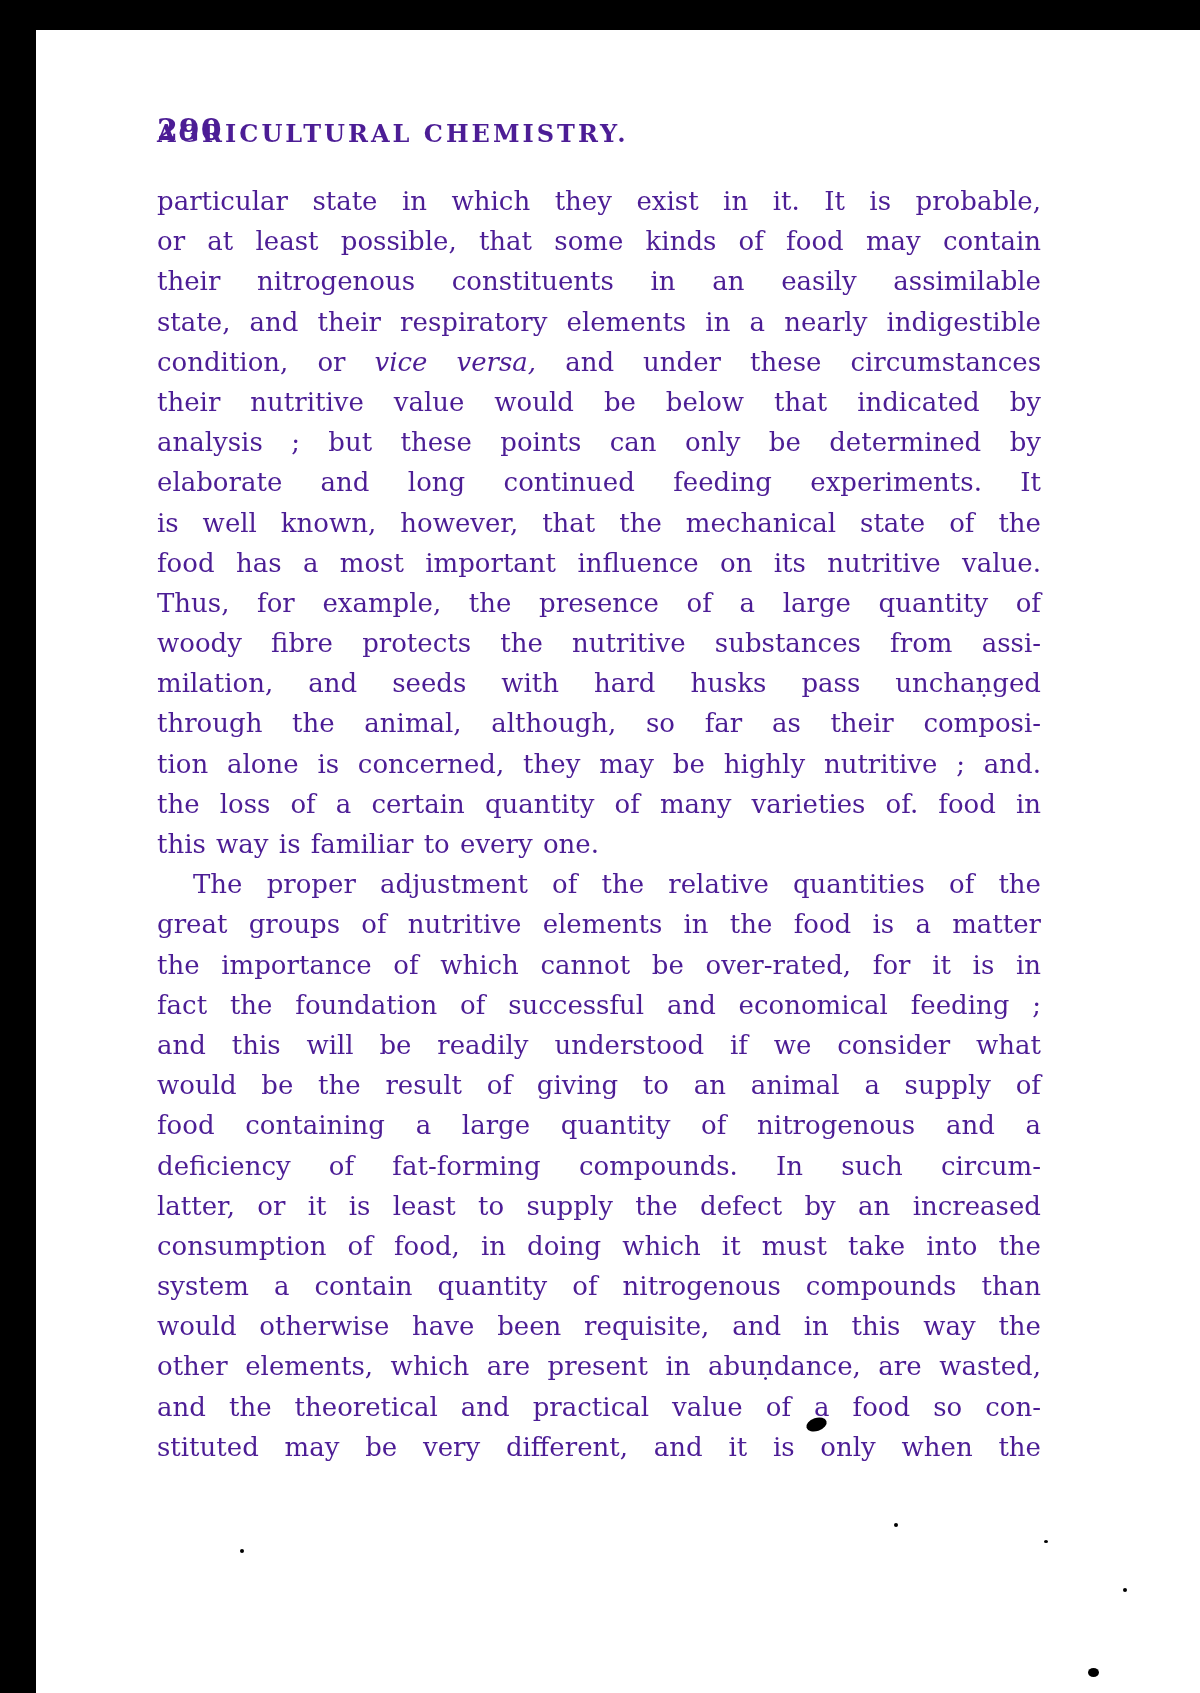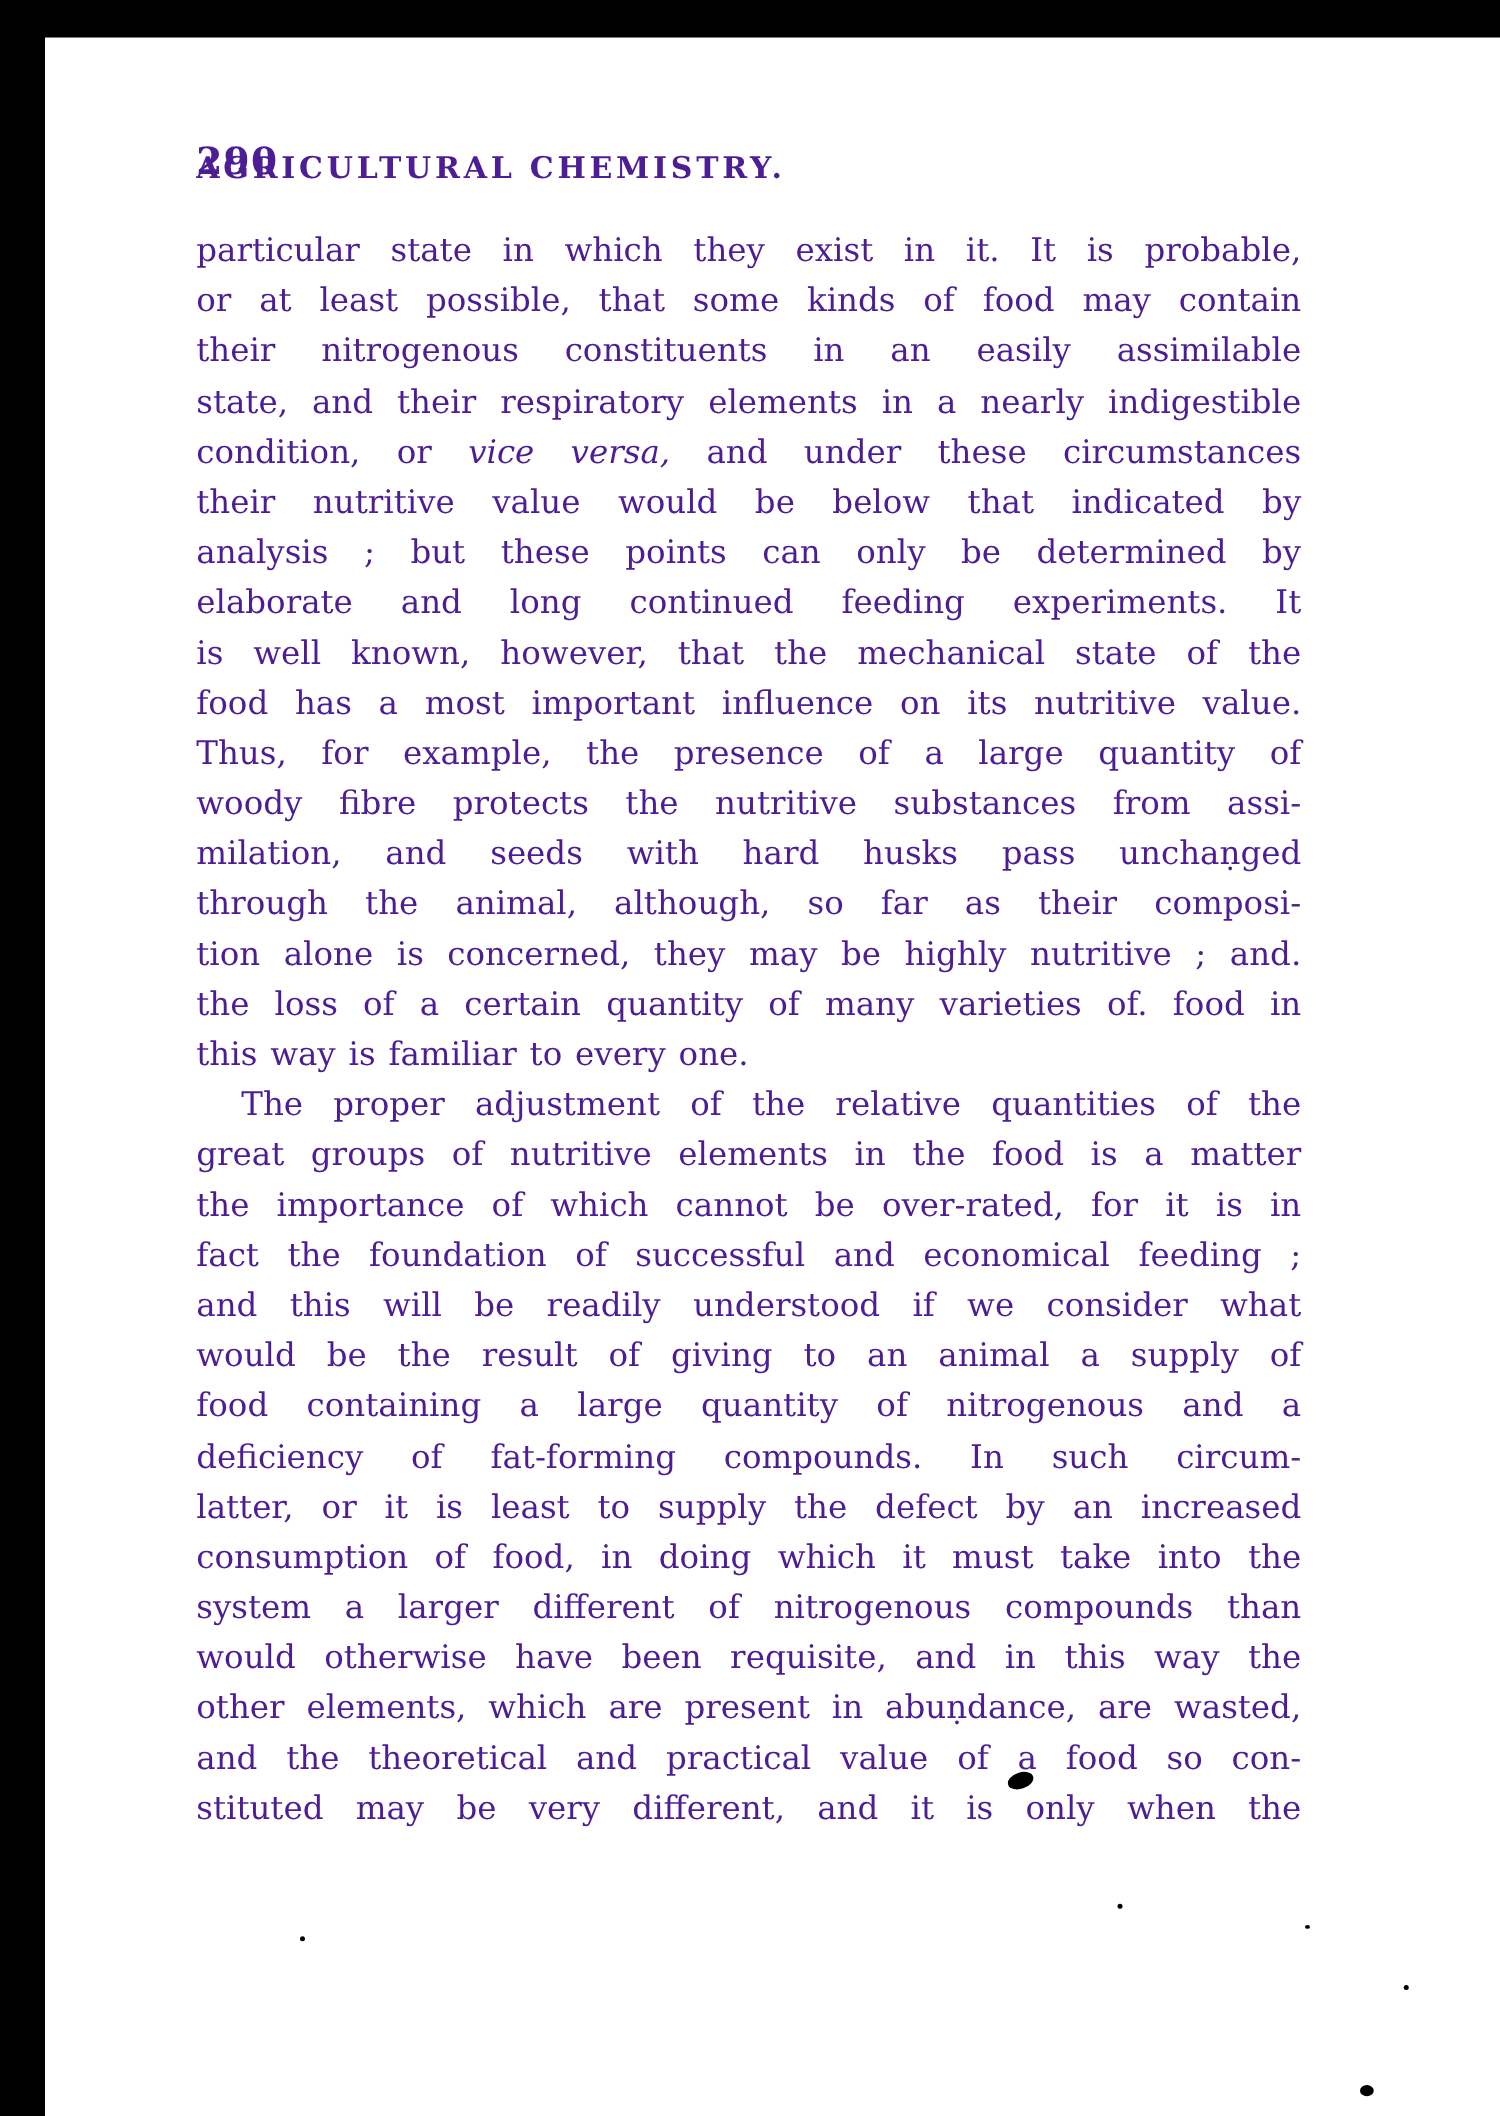--- a/index.html
+++ b/index.html
@@ -77,21 +77,21 @@
         <div class="line indent">The proper adjustment of the relative quantities of the</div>
         <div class="line">great groups of nutritive elements in the food is a matter</div>
         <div class="line">the importance of which cannot be over-rated, for it is in</div>
         <div class="line">fact the foundation of successful and economical feeding ;</div>
         <div class="line">and this will be readily understood if we consider what</div>
         <div class="line">would be the result of giving to an animal a supply of</div>
         <div class="line">food containing a large quantity of nitrogenous and a</div>
         <div class="line">deficiency of fat-forming compounds.   In such circum-</div>
         <div class="line">latter, or it is least to supply the defect by an increased</div>
         <div class="line">consumption of food, in doing which it must take into the</div>
-        <div class="line">system a larger different of nitrogenous compounds than</div>
+        <div class="line">system a contain quantity of nitrogenous compounds than</div>
         <div class="line">would otherwise have been requisite, and in this way the</div>
         <div class="line">other elements, which are present in abuṇdance, are wasted,</div>
         <div class="line">and the theoretical and practical value of a food so con-</div>
         <div class="line">stituted may be very different, and it is only when the</div>
       </div>
     </div>
 
   <div class="ink" style="left:806px; top:1418px; width:21px; height:13px; transform:rotate(-18deg);"></div>
   <div class="ink" style="left:1088px; top:1668px; width:11px; height:9px;"></div>
   <div class="ink" style="left:894px; top:1523px; width:4px; height:4px;"></div>

